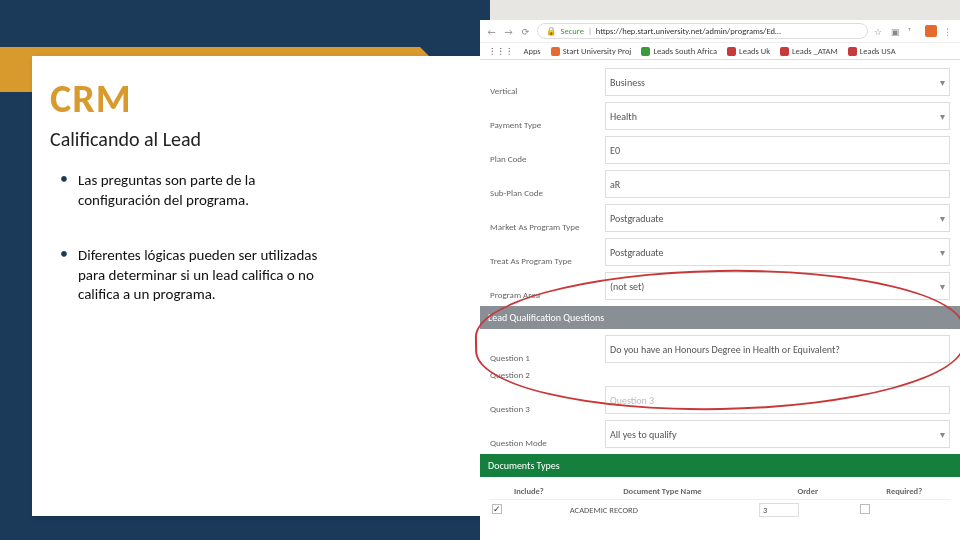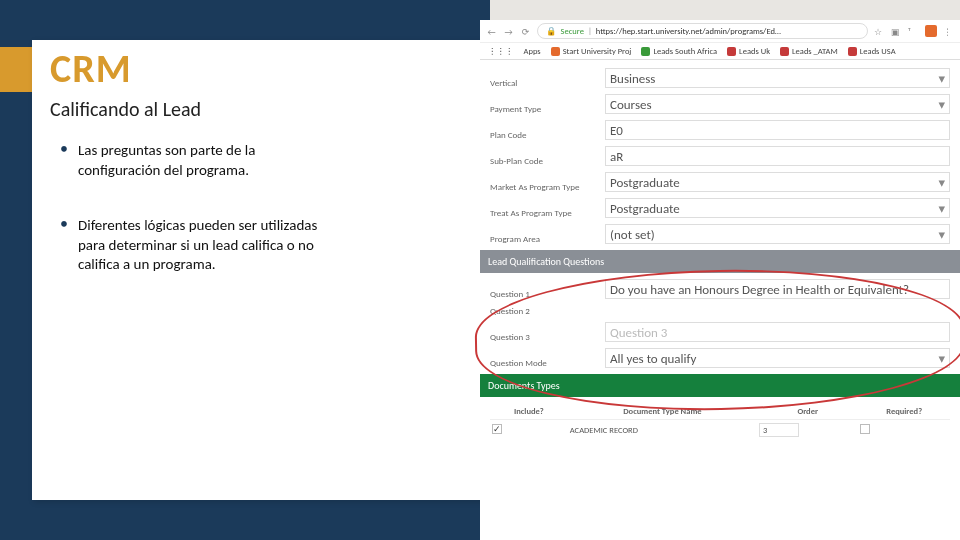--- a/index.html
+++ b/index.html
@@ -6,21 +6,21 @@
 html,body{width:960px;height:540px;overflow:hidden;font-family:Calibri,Arial,sans-serif}
 body{background:#e8e6e2;position:relative}
 
 
 .panel{position:absolute;left:0;top:0;width:490px;height:540px;background:#1b3a5a}
 
 .accent{position:absolute;left:0;top:47px;width:420px;height:45px;background:#d89a2d}
 .accent-after{position:absolute;left:420px;top:47px;width:0;height:0;border-left:22px solid #d89a2d;border-top:22px solid transparent;border-bottom:23px solid transparent}
 
 
-.card{position:absolute;left:32px;top:40px;width:476px;height:460px;background:#fff;padding:4px 18px;box-shadow:2px 2px 6px rgba(0,0,0,.15)}
+.card{position:absolute;left:32px;top:56px;width:476px;height:460px;background:#fff;padding:18px 18px;box-shadow:2px 2px 6px rgba(0,0,0,.15)}
 .card h1{font-size:40px;font-weight:900;color:#d89a2d;letter-spacing:1px;margin-bottom:4px}
 .card h2{font-size:20px;font-weight:400;color:#222;margin-bottom:20px}
 .card ul{list-style:none;padding-left:10px}
 .card li{display:flex;gap:10px;font-size:15px;color:#111;margin-bottom:36px;line-height:1.3}
 .card li .dot{color:#1b3a5a;font-size:16px;line-height:1}
 .card li span.txt{max-width:260px}
 
 
 .browser{position:absolute;left:480px;top:20px;width:480px;height:520px;background:#fff;font-size:9px;color:#555}
 
@@ -34,21 +34,21 @@
 .bmbar{display:flex;align-items:center;gap:10px;padding:3px 8px;font-size:8.5px;color:#444}
 .bmbar .bm{display:flex;align-items:flex-end;gap:3px}
 .bmbar .bmic{width:9px;height:9px;border-radius:2px;background:#e46a2d}
 .bmbar .bmic.b{background:#3a9a3a}
 .bmbar .bmic.c{background:#c53a3a}
 
 
 .form{padding:8px 10px}
 .row{display:flex;align-items:flex-end;margin-bottom:6px}
 .row .lbl{width:115px;font-size:9px;color:#666}
-.row .fld{flex:1;border:1px solid #ddd;height:20px;padding:1px 4px;font-size:13px;color:#555;background:#fff;display:flex;align-items:center;justify-content:space-between}
+.row .fld{flex:1;border:1px solid #ddd;height:28px;padding:1px 4px;font-size:10px;color:#555;background:#fff;display:flex;align-items:center;justify-content:space-between}
 .row .fld .caret{color:#888}
 .row .chk{width:11px;height:11px;border:1px solid #bbb;margin-right:4px}
 
 
 .sect{background:#8a8f96;color:#fff;font-size:10px;padding:5px 8px;margin:6px -10px}
 .sect.dark{background:#15803d}
 
 
 .highlight{position:absolute;left:475px;top:270px;width:490px;height:140px;border:2px solid #c93838;border-radius:50%/45%;pointer-events:none;transform:rotate(-1deg)}
 
@@ -133,21 +133,21 @@
     <div class="row">
         <span class="lbl">Vertical</span>
         <div class="fld">
           <span>Business</span>
           <span class="caret">▾</span>
         </div>
       </div>
     <div class="row">
         <span class="lbl">Payment Type</span>
         <div class="fld">
-          <span>Courses</span>
+          <span>Health</span>
           <span class="caret">▾</span>
         </div>
       </div>
     <div class="row">
         <span class="lbl">Plan Code</span>
         <div class="fld">
           <span>E0</span>
         </div>
       </div>
     <div class="row">

